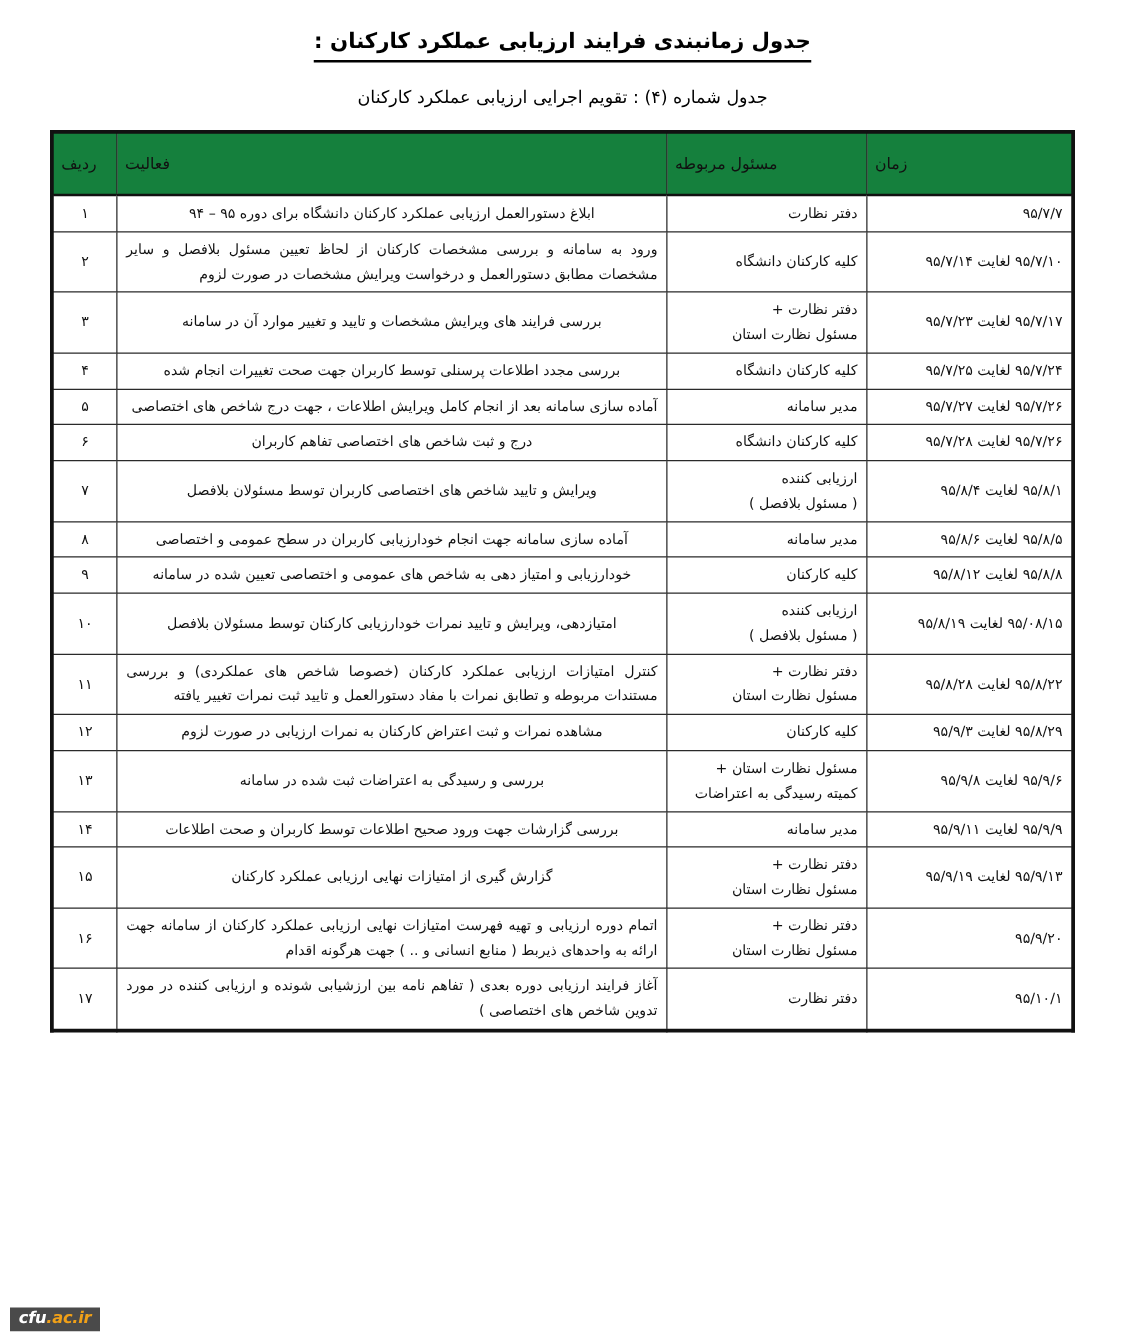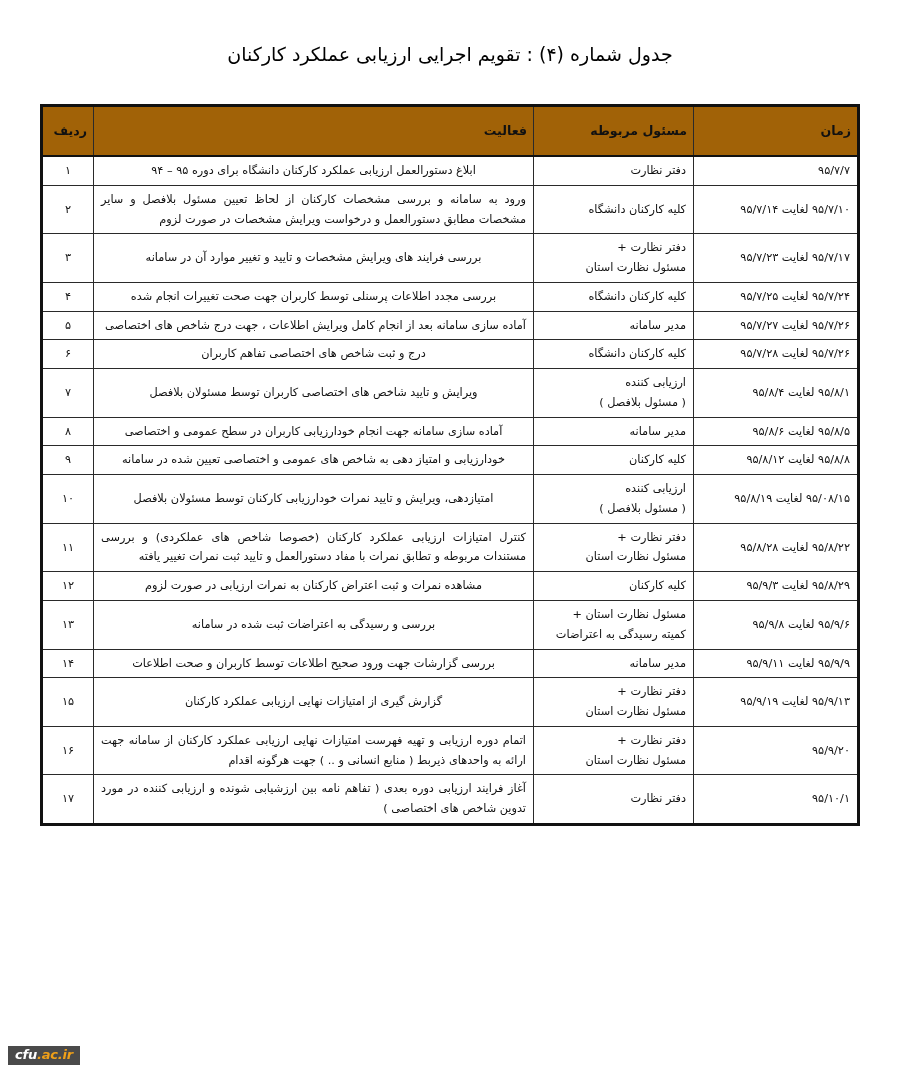--- a/index.html
+++ b/index.html
@@ -35,21 +35,21 @@
     font-weight: bold;
     letter-spacing: 0;
     color: #000000;
     border-bottom: 2px solid #000000;
     padding-bottom: 2px;
     line-height: 1.4;
     direction: rtl;
   }
   .doc-subtitle {
     margin-top: 18px;
-    font-size: 19px;
+    font-size: 14px;
     font-weight: normal;
     color: #000000;
     direction: rtl;
     line-height: 1.5;
   }
 
   
   .table-wrap {
     position: absolute;
     left: 40px;
@@ -67,24 +67,24 @@
   table.schedule th,
   table.schedule td {
     border: 1px solid #2a2a2a;
     vertical-align: middle;
     padding: 4px 7px;
     font-size: 11.3px;
     line-height: 1.75;
     color: #111111;
   }
   table.schedule thead th {
-    background: #a16207;
-    font-weight: bold;
+    background: #15803d;
+    font-weight: normal;
     font-size: 12.6px;
-    text-align: right;
+    text-align: left;
     height: 38px;
     padding: 5px 6px;
     border-bottom: 2px solid #111111;
   }
 
   
   col.c-time  { width: 165px; }
   col.c-resp  { width: 160px; }
   col.c-act   { width: 440px; }
   col.c-no    { width: 52px;  }
@@ -133,20 +133,21 @@
   }
   .wm-a { color: #ffffff; }
   .wm-b { color: #f0a018; }
 </style>
 </head>
 <body>
 
 <div class="page">
 
   <div class="title-block">
+    <div class="doc-title">جدول زمانبندی فرایند ارزیابی عملکرد کارکنان :</div>
     <div class="doc-subtitle">جدول شماره (۴) : تقویم اجرایی ارزیابی عملکرد کارکنان</div>
   </div>
 
   <div class="table-wrap">
     <table class="schedule">
       <colgroup>
         <col class="c-time">
         <col class="c-resp">
         <col class="c-act">
         <col class="c-no">

